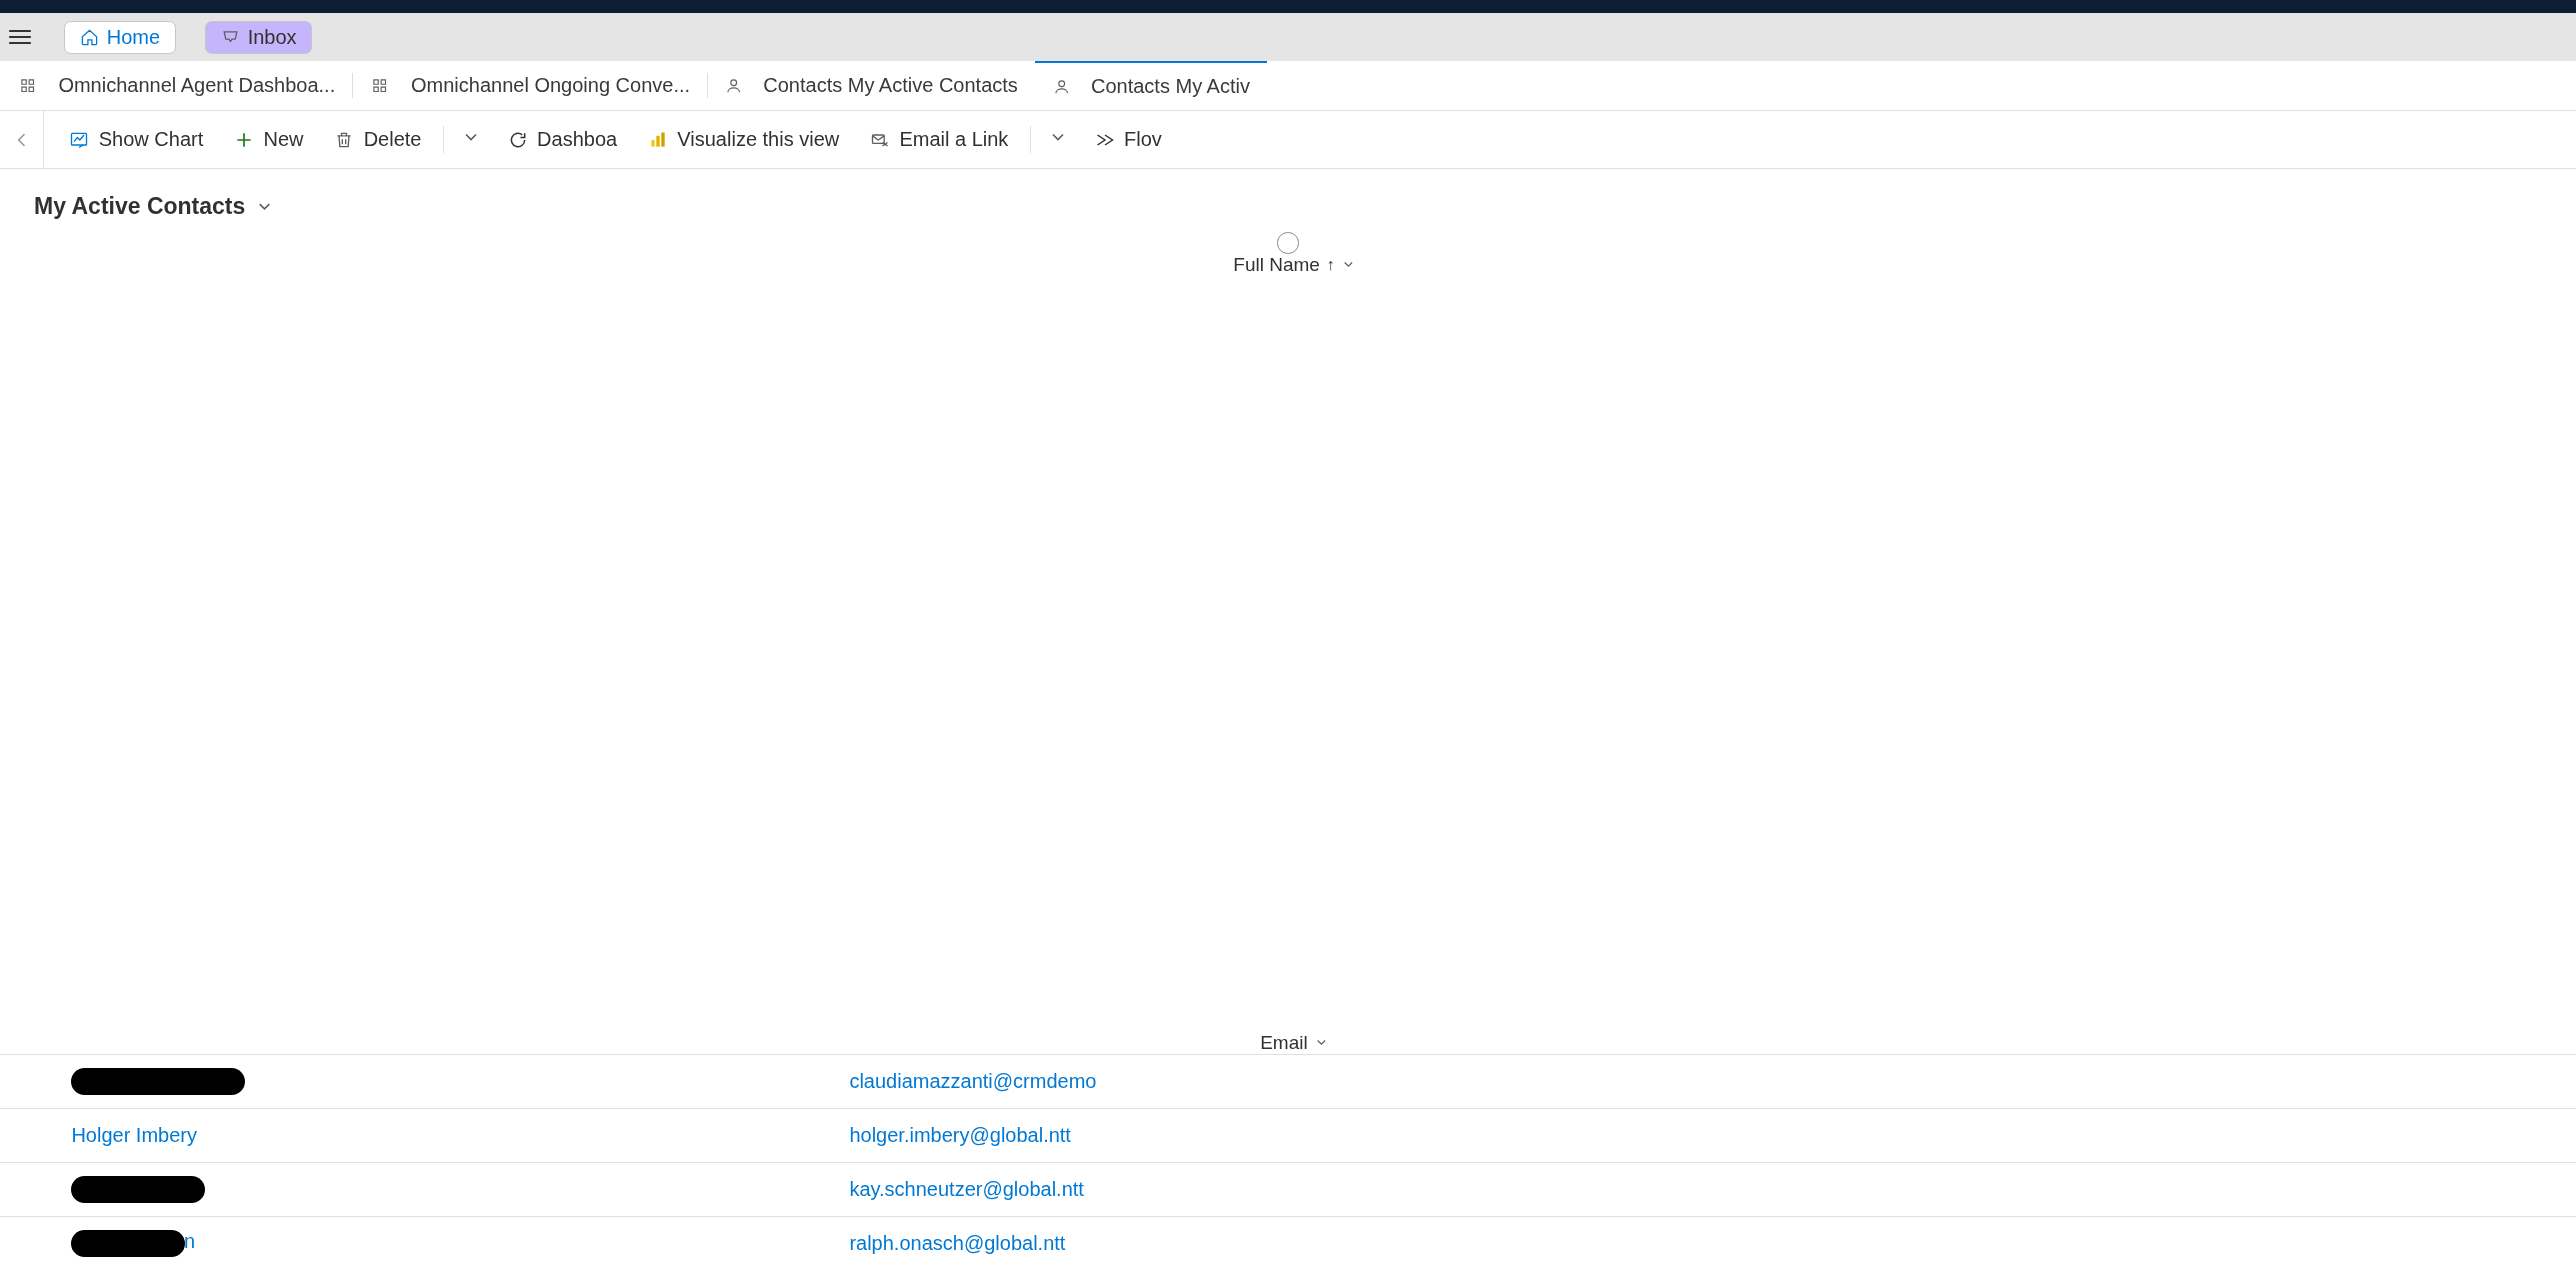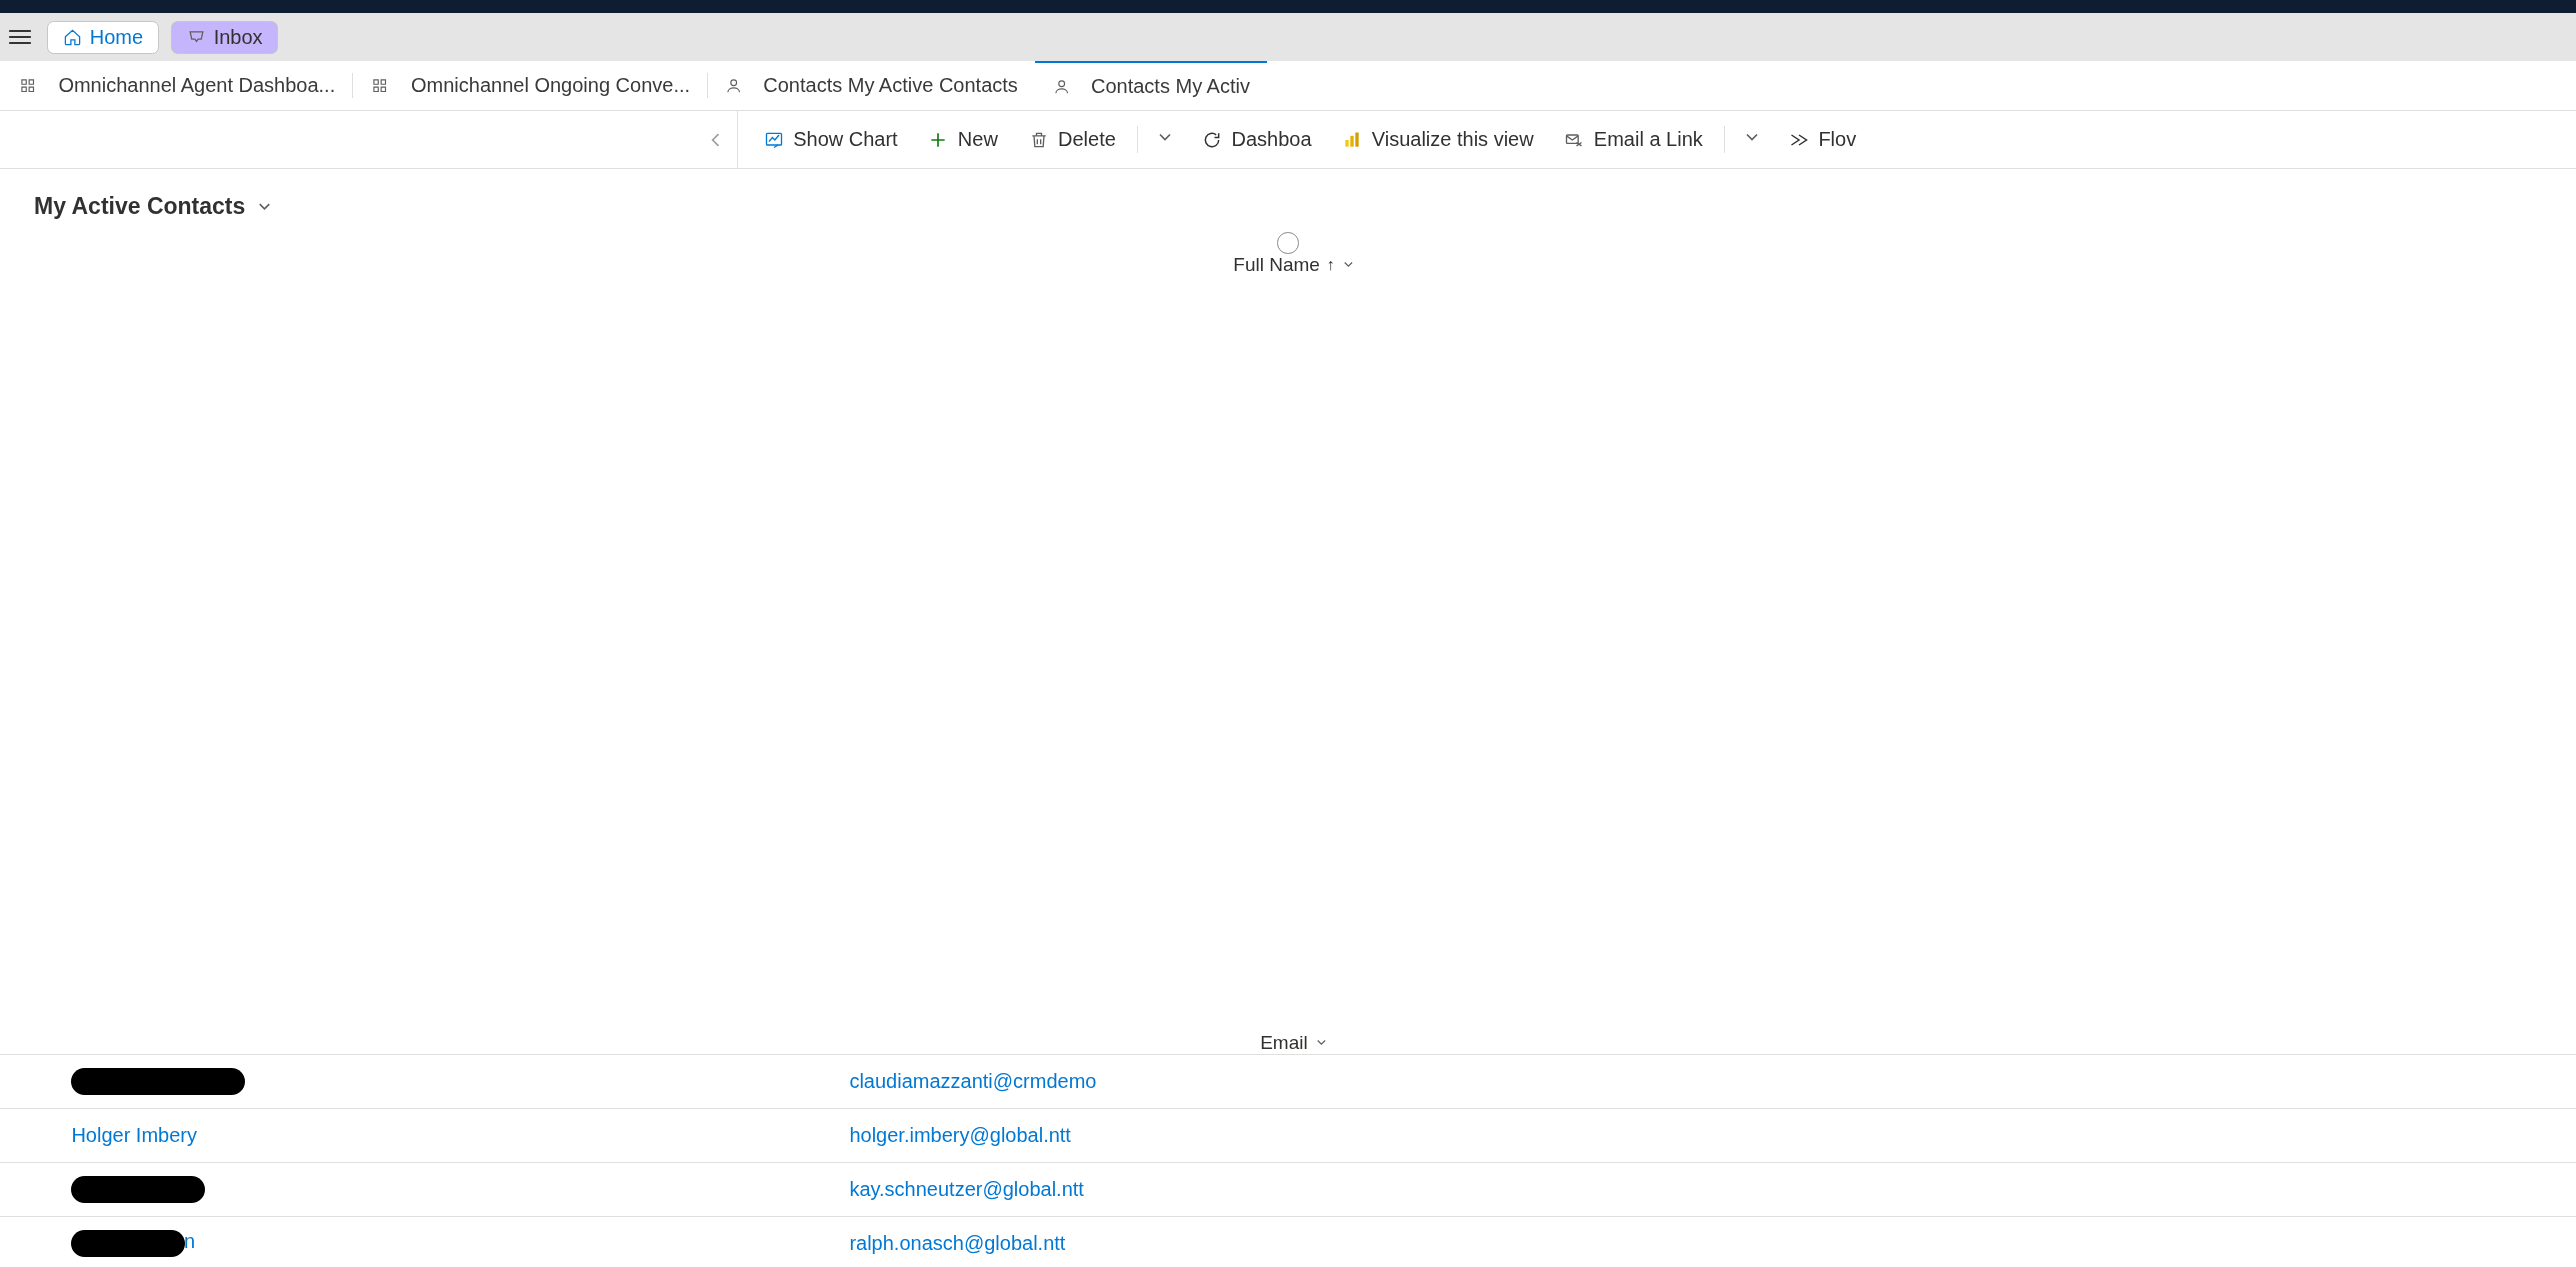--- a/index.html
+++ b/index.html
@@ -27,21 +27,21 @@
     background: var(--bg-dark);
   }
 
   
   .nav-bar {
     background: #e5e5e5;
     height: 48px;
     display: flex;
     align-items: center;
     padding: 0 5.4px;
-    gap: 12px;
+    gap: 29px;
   }
   .hamburger {
     width: 29.5px; height: 29.5px;
     display: flex; flex-direction: column; justify-content: center; gap: 4px;
     padding: 0 4px;
     cursor: pointer;
   }
   .hamburger span {
     height: 2px; background: #333; border-radius: 0.7px;
   }
@@ -91,21 +91,20 @@
   }
   .tab svg { width: 17.4px; height: 17.4px; }
 
   .omni-icon { width: 20px; height: 20px; display:inline-flex; align-items:center; justify-content:center; }
 
   
   .cmd-row {
     height: 58px;
     display: flex; align-items: center;
     border-bottom: 0.7px solid var(--border);
-    justify-content: center;
   }
   .back-cell {
     width: 44px; height: 100%;
     display: flex; align-items: center; justify-content: center;
     border-right: 0.7px solid var(--border);
     color: #a19f9d;
   }
   .cmd-bar {
     display: flex; align-items: center; gap: 4px;
     padding: 0 12px;

